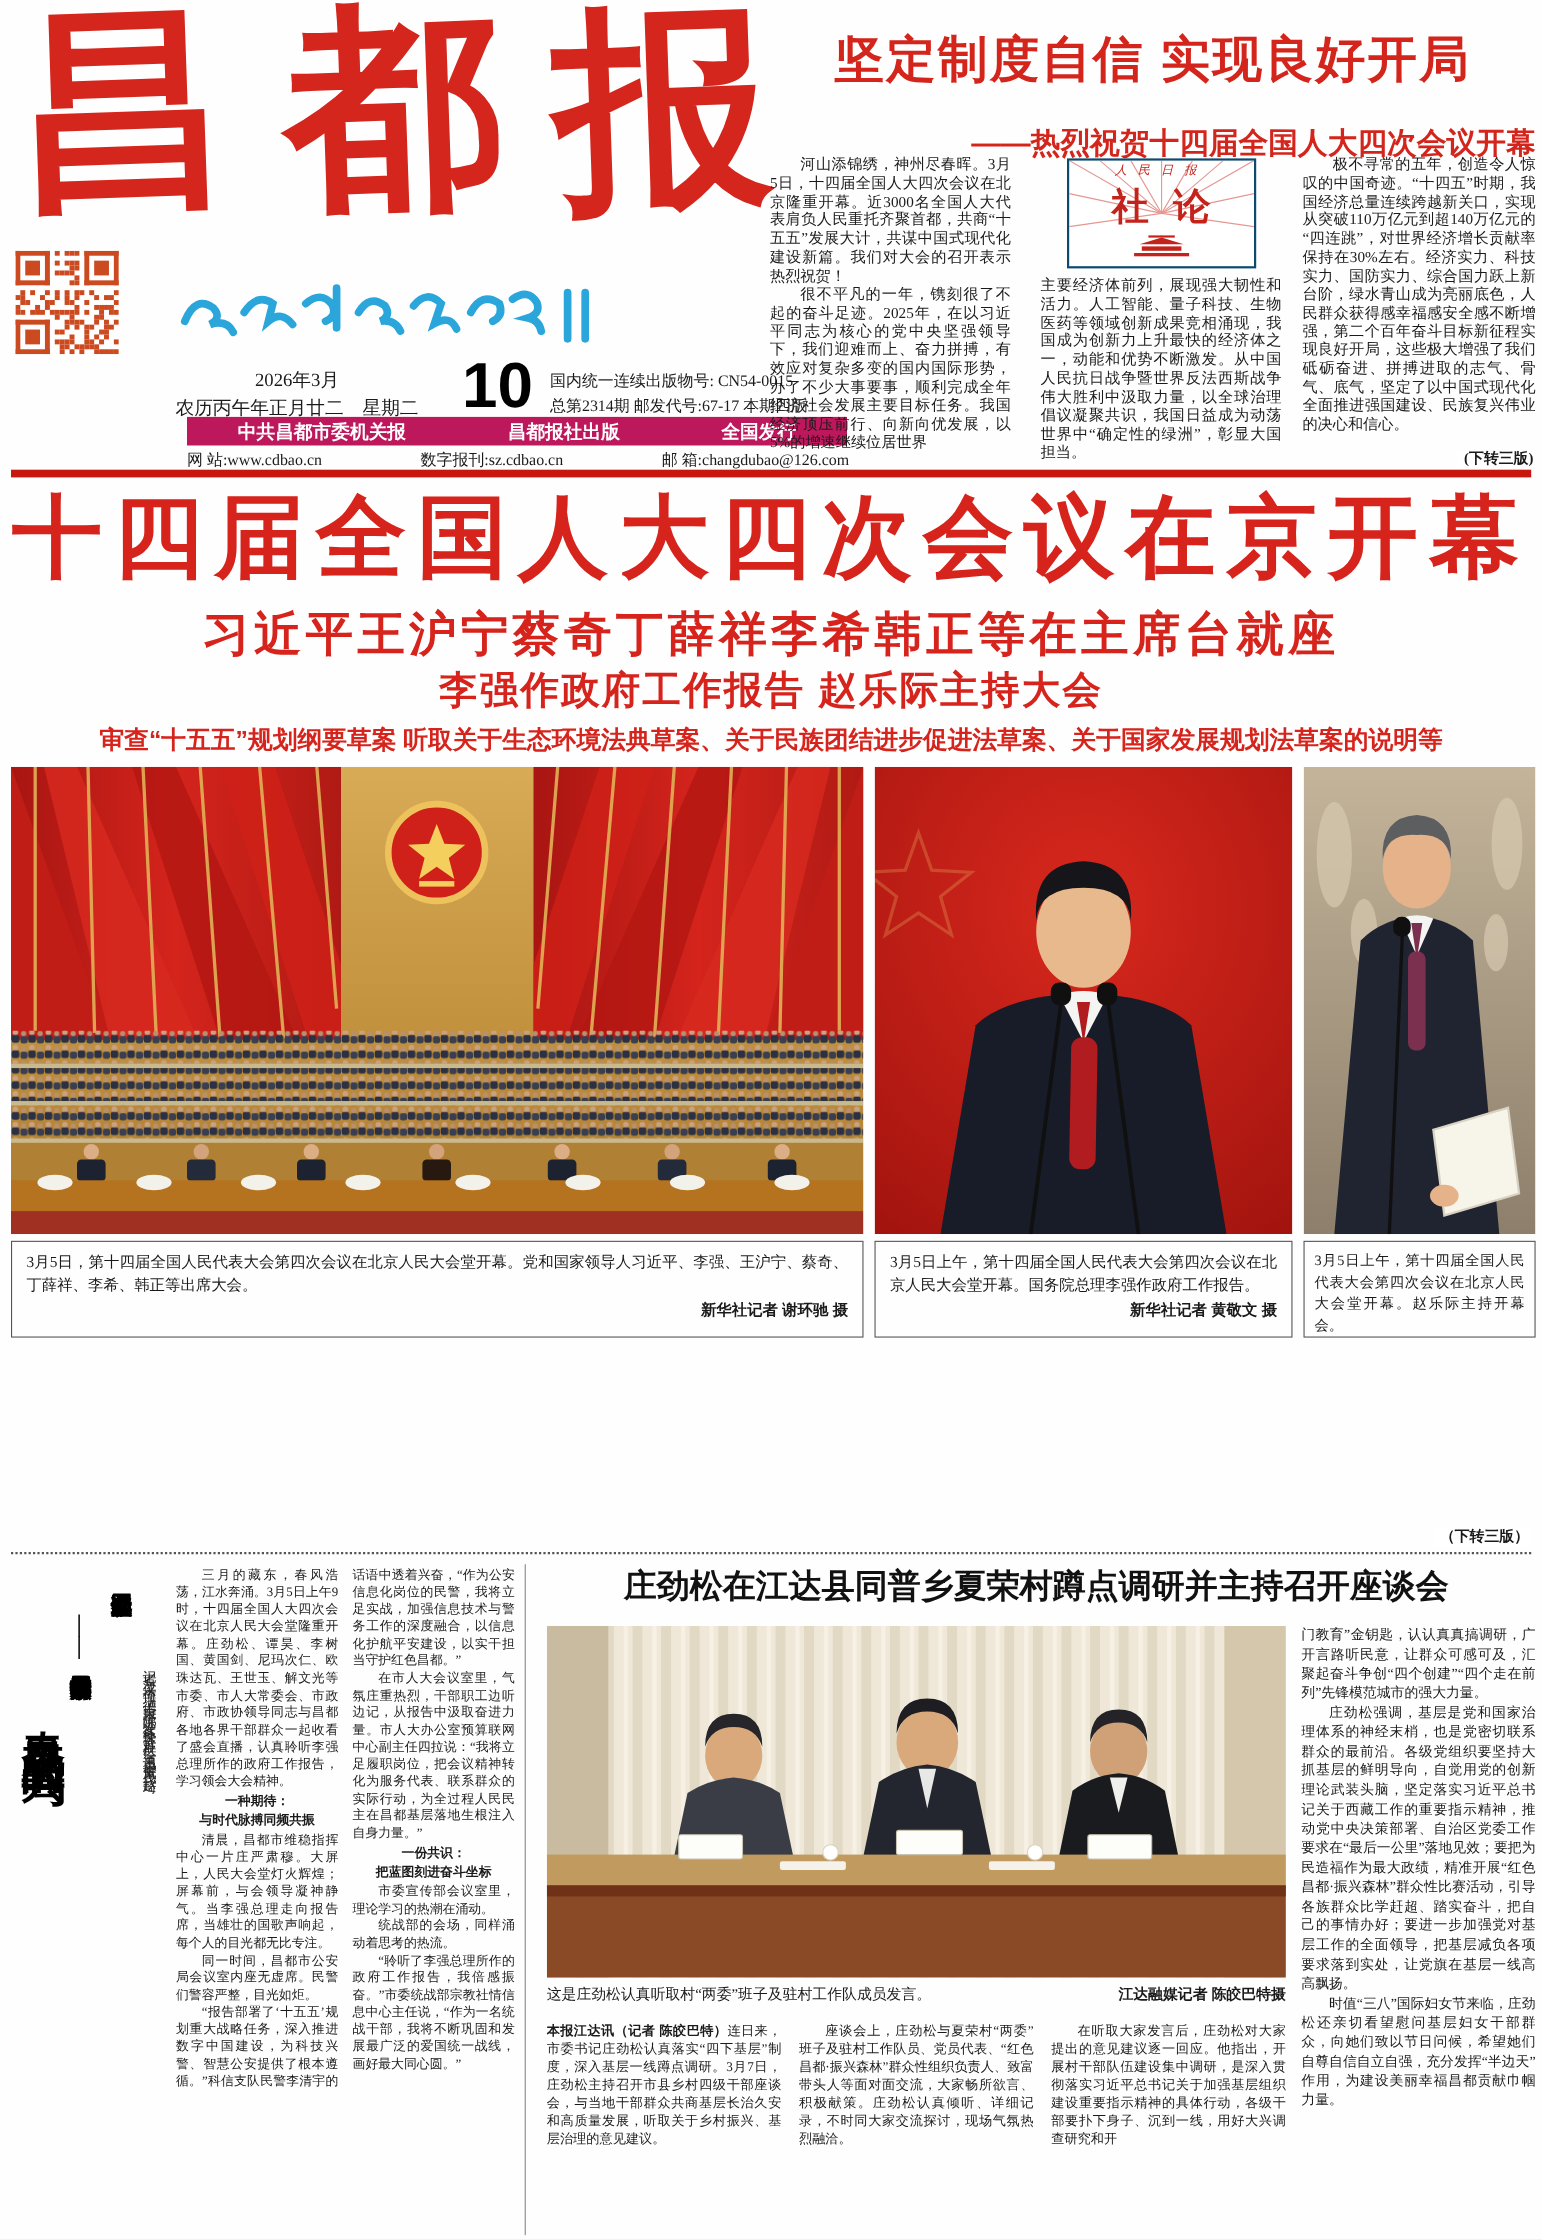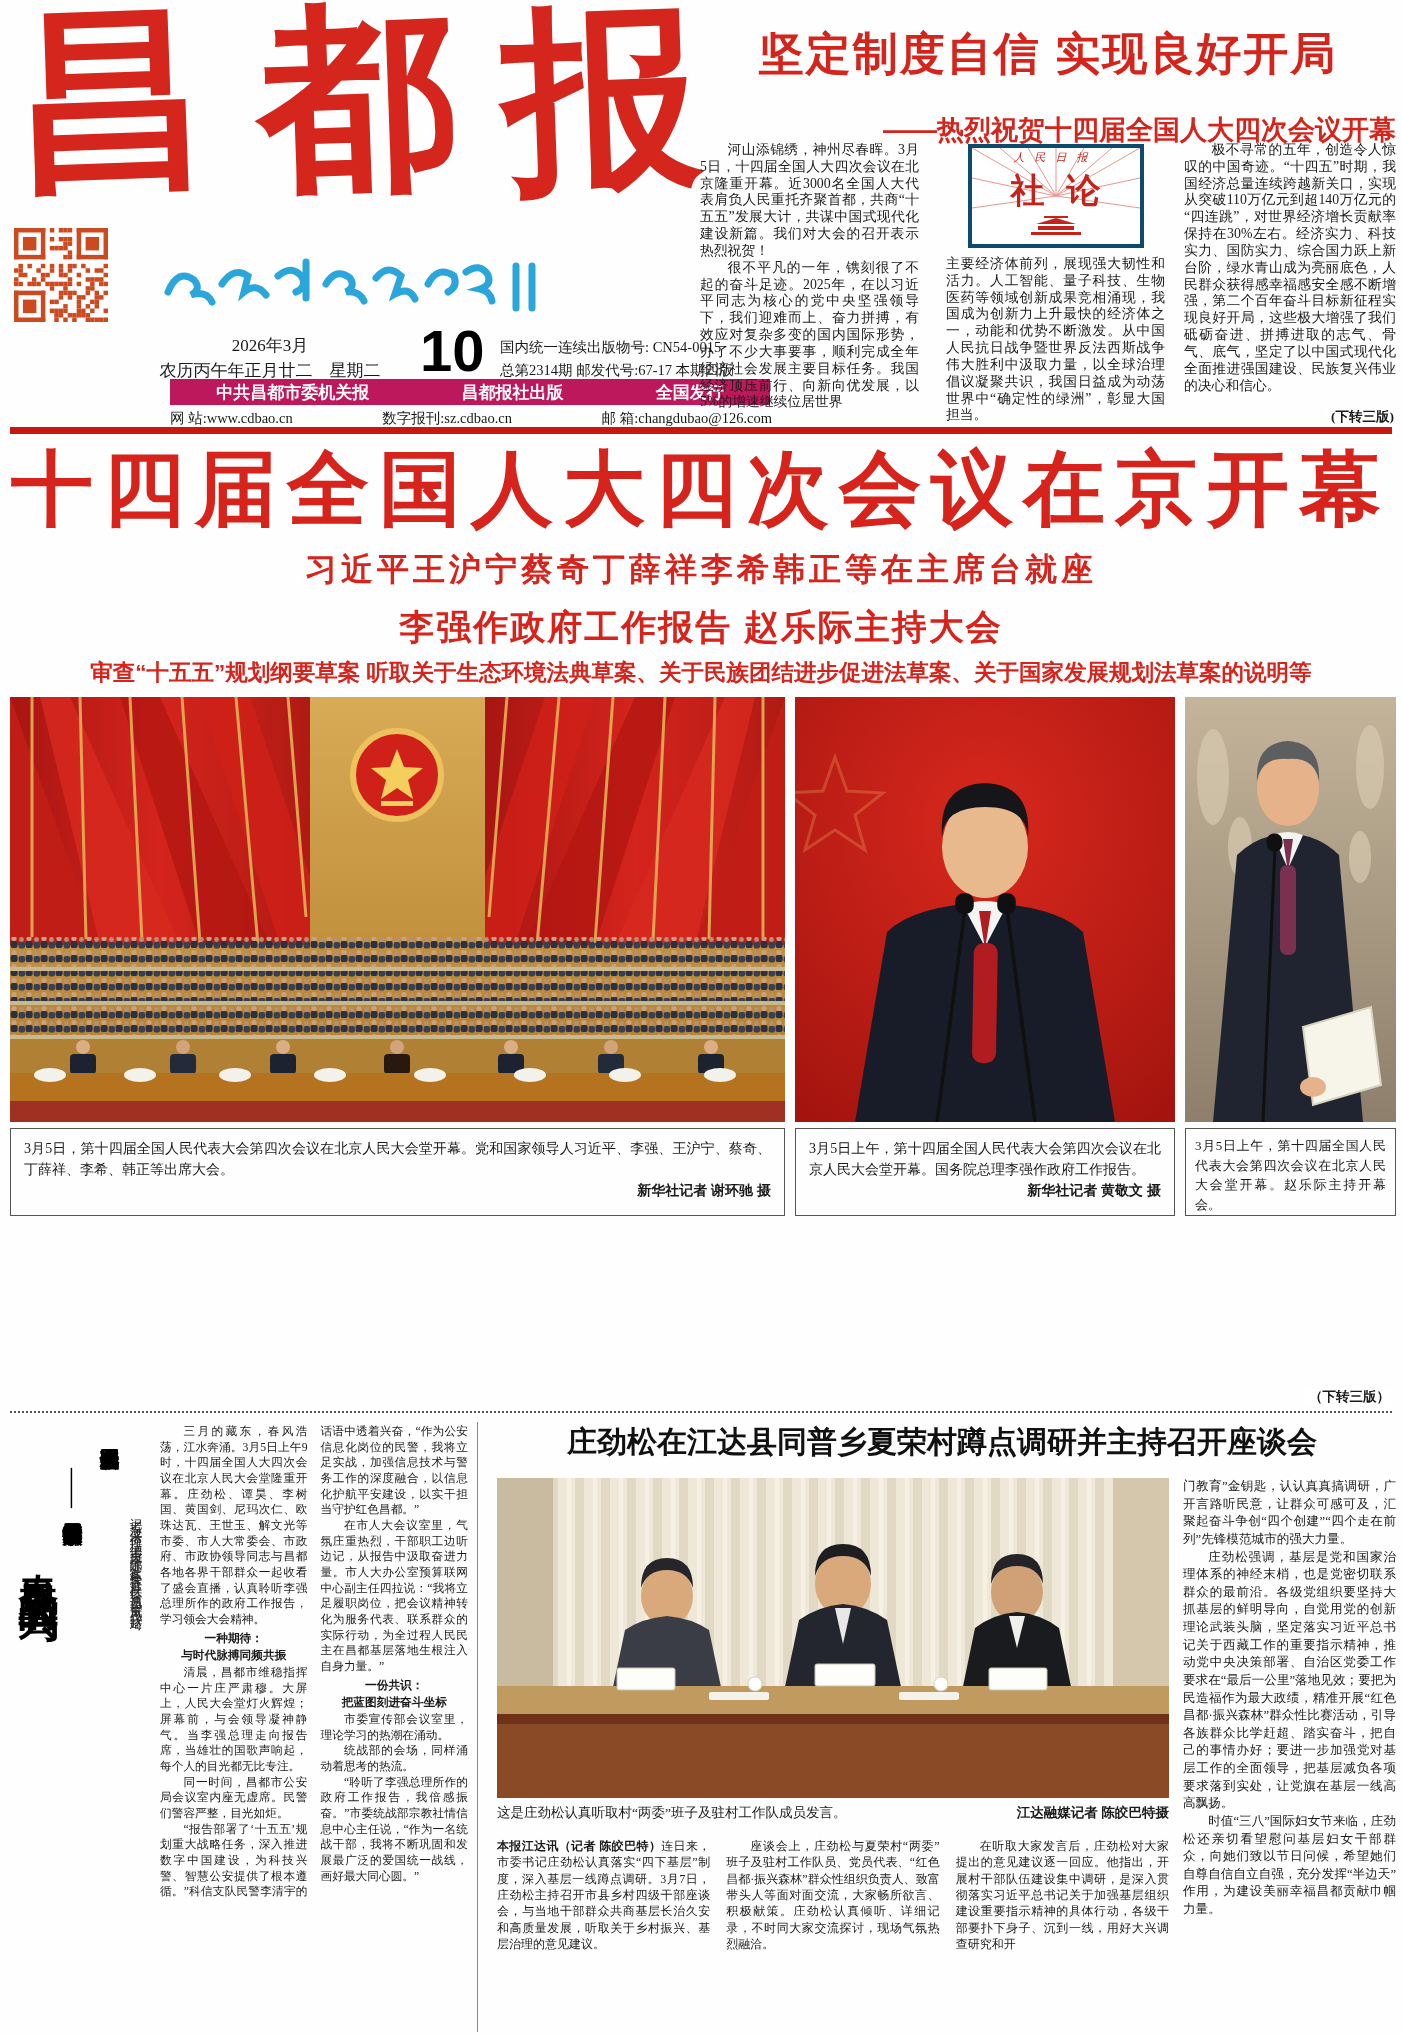--- a/index.html
+++ b/index.html
@@ -28,41 +28,41 @@
     font-size:45px;font-weight:900;letter-spacing:2px;color:#d4251c;
     font-family:"Liberation Sans",sans-serif;white-space:nowrap;}
   .ed-sub{position:absolute;left:700px;top:84px;width:696px;text-align:right;
     font-size:27px;font-weight:bold;color:#d4251c;font-family:"Liberation Sans",sans-serif;
     white-space:nowrap;margin-top:28px;}
   .ed-col{position:absolute;top:142px;height:283px;overflow:hidden;font-size:13.8px;
     line-height:1.22;text-align:justify;}
   .ed-col1{left:700px;width:219px;}
   .ed-col2{left:946px;width:219px;}
   .ed-col3{left:1184px;width:212px;}
-  .stamp{width:168px;height:96px;margin:2px auto 8px auto;border:4px solid #0c4a6e;
+  .stamp{width:168px;height:96px;margin:2px auto 8px auto;border:2px solid #0c4a6e;
     position:relative;overflow:hidden;background:#fff;}
   .stamp-top{position:absolute;top:3px;left:0;right:0;text-align:center;font-size:11px;
     color:#c4231c;font-style:italic;letter-spacing:10px;}
   .stamp-main{position:absolute;top:22px;left:0;right:0;text-align:center;font-size:34px;
     font-weight:900;color:#c4231c;letter-spacing:22px;text-indent:22px;
     font-family:"Liberation Sans",sans-serif;}
   .stamp svg{position:absolute;left:0;top:0;}
   .turn-note{position:absolute;right:2px;bottom:0;font-weight:bold;font-size:13.5px;
     background:#fff;padding-left:6px;}
   
   .red-rule{position:absolute;left:10px;top:427px;width:1382px;height:7px;background:#c8170f;}
   .dot-sep{position:absolute;left:10px;top:1411px;width:1382px;border-top:2px dotted #555;}
   .v-sep{position:absolute;left:477px;top:1422px;height:610px;border-left:1px solid #888;}
   
   .main-headline{position:absolute;left:0;top:440px;width:1402px;text-align:center;
     font-size:82px;font-weight:900;letter-spacing:10px;color:#d6231c;line-height:1.2;
     font-family:"Liberation Sans",sans-serif;white-space:nowrap;}
   .deck{position:absolute;left:0;width:1402px;text-align:center;color:#d6231c;
     font-weight:900;font-family:"Liberation Sans",sans-serif;white-space:nowrap;}
-  .deck1{top:548px;font-size:32px;letter-spacing:4px;}
+  .deck1{top:548px;font-size:43px;letter-spacing:4px;}
   .deck2{top:604px;font-size:35px;letter-spacing:2px;}
   .deck3{top:657px;font-size:22.5px;}
   
   .photo{position:absolute;top:697px;height:425px;overflow:hidden;}
   .photo svg{display:block;}
   .photo1{left:10px;width:775px;}
   .photo2{left:795px;width:380px;}
   .photo3{left:1185px;width:211px;}
   
   .cap{position:absolute;top:1128px;height:88px;border:1px solid #555;box-sizing:border-box;

